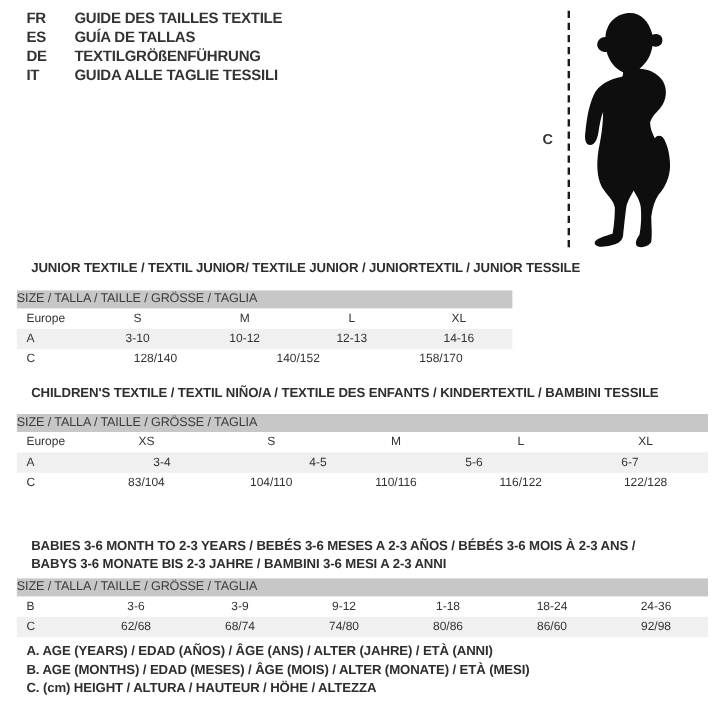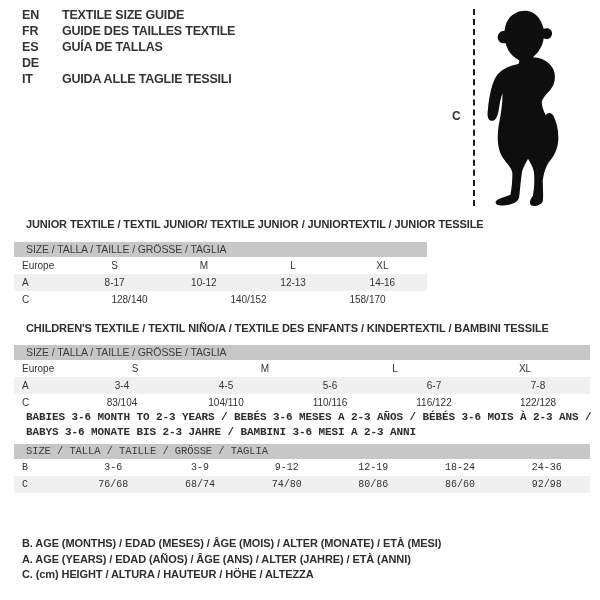--- a/index.html
+++ b/index.html
@@ -15,56 +15,53 @@
   .lang-title{font-weight:bold;font-size:12.5px;letter-spacing:-0.2px;white-space:nowrap;}
   
   .measure-line{position:absolute;left:473px;top:9px;height:197px;width:0;
     border-left:2px dashed #1a1a1a;}
   .measure-label{position:absolute;left:452px;top:109px;font-weight:bold;font-size:12px;}
   .baby-svg{position:absolute;left:483px;top:8px;}
   
   .section{position:absolute;}
   #sec-junior{left:14px;top:217px;width:413px;}
   #sec-children{left:14px;top:321px;width:576px;}
-  #sec-babies{left:14px;top:410px;width:576px;font-family:Liberation Mono, monospace;}
+  #sec-babies{left:14px;top:448px;width:576px;}
   .sec-title{font-weight:bold;font-size:11px;line-height:15px;letter-spacing:-0.1px;
     margin-left:12px;color:#2e2e2e;white-space:nowrap;}
   #sec-junior .tbl{margin-top:10px;}
   #sec-children .tbl{margin-top:9px;}
   #sec-babies .tbl{margin-top:4px;}
   .size-bar{height:15px;line-height:15px;background:var(--bar-bg,#c7c7c7);
-    padding-left:12px;font-size:10.5px;color:#3c3c3c;letter-spacing:-0.1px;}
+    padding-left:0;font-size:10.5px;color:#3c3c3c;letter-spacing:-0.1px;}
   .trow{display:flex;height:17px;line-height:17px;font-size:10px;color:#333;}
   .trow.shaded{background:var(--row-bg,#f0f0f0);}
   .cell{overflow:hidden;}
   .cell.label{width:48px;padding-left:8px;flex:none;}
   .cell.val{flex:1;text-align:center;}
   
   .footnotes{position:absolute;left:22px;top:536px;}
   .footnote{font-weight:bold;font-size:11px;line-height:15.5px;letter-spacing:-0.1px;
     color:#2e2e2e;white-space:nowrap;}
 </style>
 </head>
 <body>
 
 <div class="lang-list">
     <div class="lang-row">
-      <span class="lang-code">EN</span>
-      <span class="lang-title">TEXTILE SIZE GUIDE</span>
-    </div>
-    <div class="lang-row">
       <span class="lang-code">FR</span>
       <span class="lang-title">GUIDE DES TAILLES TEXTILE</span>
     </div>
     <div class="lang-row">
       <span class="lang-code">ES</span>
       <span class="lang-title">GUÍA DE TALLAS</span>
     </div>
     <div class="lang-row">
       <span class="lang-code">DE</span>
+      <span class="lang-title">TEXTILGRÖßENFÜHRUNG</span>
     </div>
     <div class="lang-row">
       <span class="lang-code">IT</span>
       <span class="lang-title">GUIDA ALLE TAGLIE TESSILI</span>
     </div>
   </div>
 
 <div class="measure-line"></div>
 <div class="measure-label">C</div>
 <svg class="baby-svg" width="93" height="201" viewBox="0 0 95 212" preserveAspectRatio="none">
@@ -90,52 +87,52 @@
       <div class="size-bar">SIZE / TALLA / TAILLE / GRÖSSE / TAGLIA</div>
       <div class="trow">
         <div class="cell label">Europe</div>
         <div class="cell val">S</div>
         <div class="cell val">M</div>
         <div class="cell val">L</div>
         <div class="cell val">XL</div>
       </div>
       <div class="trow shaded">
         <div class="cell label">A</div>
-        <div class="cell val">8-17</div>
+        <div class="cell val">3-10</div>
         <div class="cell val">10-12</div>
         <div class="cell val">12-13</div>
         <div class="cell val">14-16</div>
       </div>
       <div class="trow">
         <div class="cell label">C</div>
         <div class="cell val">128/140</div>
         <div class="cell val">140/152</div>
         <div class="cell val">158/170</div>
       </div>
     </div>
 </div>
 
 <div class="section" id="sec-children">
   <div class="sec-title">CHILDREN'S TEXTILE / TEXTIL NIÑO/A / TEXTILE DES ENFANTS / KINDERTEXTIL / BAMBINI TESSILE</div>
   <div class="tbl">
       <div class="size-bar">SIZE / TALLA / TAILLE / GRÖSSE / TAGLIA</div>
       <div class="trow">
         <div class="cell label">Europe</div>
+        <div class="cell val">XS</div>
         <div class="cell val">S</div>
         <div class="cell val">M</div>
         <div class="cell val">L</div>
         <div class="cell val">XL</div>
       </div>
       <div class="trow shaded">
         <div class="cell label">A</div>
         <div class="cell val">3-4</div>
         <div class="cell val">4-5</div>
         <div class="cell val">5-6</div>
         <div class="cell val">6-7</div>
-        <div class="cell val">7-8</div>
       </div>
       <div class="trow">
         <div class="cell label">C</div>
         <div class="cell val">83/104</div>
         <div class="cell val">104/110</div>
         <div class="cell val">110/116</div>
         <div class="cell val">116/122</div>
         <div class="cell val">122/128</div>
       </div>
     </div>
@@ -144,33 +141,33 @@
 <div class="section" id="sec-babies">
   <div class="sec-title">BABIES 3-6 MONTH TO 2-3 YEARS / BEBÉS 3-6 MESES A 2-3 AÑOS / BÉBÉS 3-6 MOIS À 2-3 ANS /</div>
   <div class="sec-title">BABYS 3-6 MONATE BIS 2-3 JAHRE / BAMBINI 3-6 MESI A 2-3 ANNI</div>
   <div class="tbl">
       <div class="size-bar">SIZE / TALLA / TAILLE / GRÖSSE / TAGLIA</div>
       <div class="trow">
         <div class="cell label">B</div>
         <div class="cell val">3-6</div>
         <div class="cell val">3-9</div>
         <div class="cell val">9-12</div>
-        <div class="cell val">12-19</div>
+        <div class="cell val">1-18</div>
         <div class="cell val">18-24</div>
         <div class="cell val">24-36</div>
       </div>
       <div class="trow shaded">
         <div class="cell label">C</div>
-        <div class="cell val">76/68</div>
+        <div class="cell val">62/68</div>
         <div class="cell val">68/74</div>
         <div class="cell val">74/80</div>
         <div class="cell val">80/86</div>
         <div class="cell val">86/60</div>
         <div class="cell val">92/98</div>
       </div>
     </div>
 </div>
 
 <div class="footnotes">
+    <div class="footnote">A. AGE (YEARS) / EDAD (AÑOS) / ÂGE (ANS) / ALTER (JAHRE) / ETÀ (ANNI)</div>
     <div class="footnote">B. AGE (MONTHS) / EDAD (MESES) / ÂGE (MOIS) / ALTER (MONATE) / ETÀ (MESI)</div>
-    <div class="footnote">A. AGE (YEARS) / EDAD (AÑOS) / ÂGE (ANS) / ALTER (JAHRE) / ETÀ (ANNI)</div>
     <div class="footnote">C. (cm) HEIGHT / ALTURA / HAUTEUR / HÖHE / ALTEZZA</div>
   </div>
 
 </body></html>

